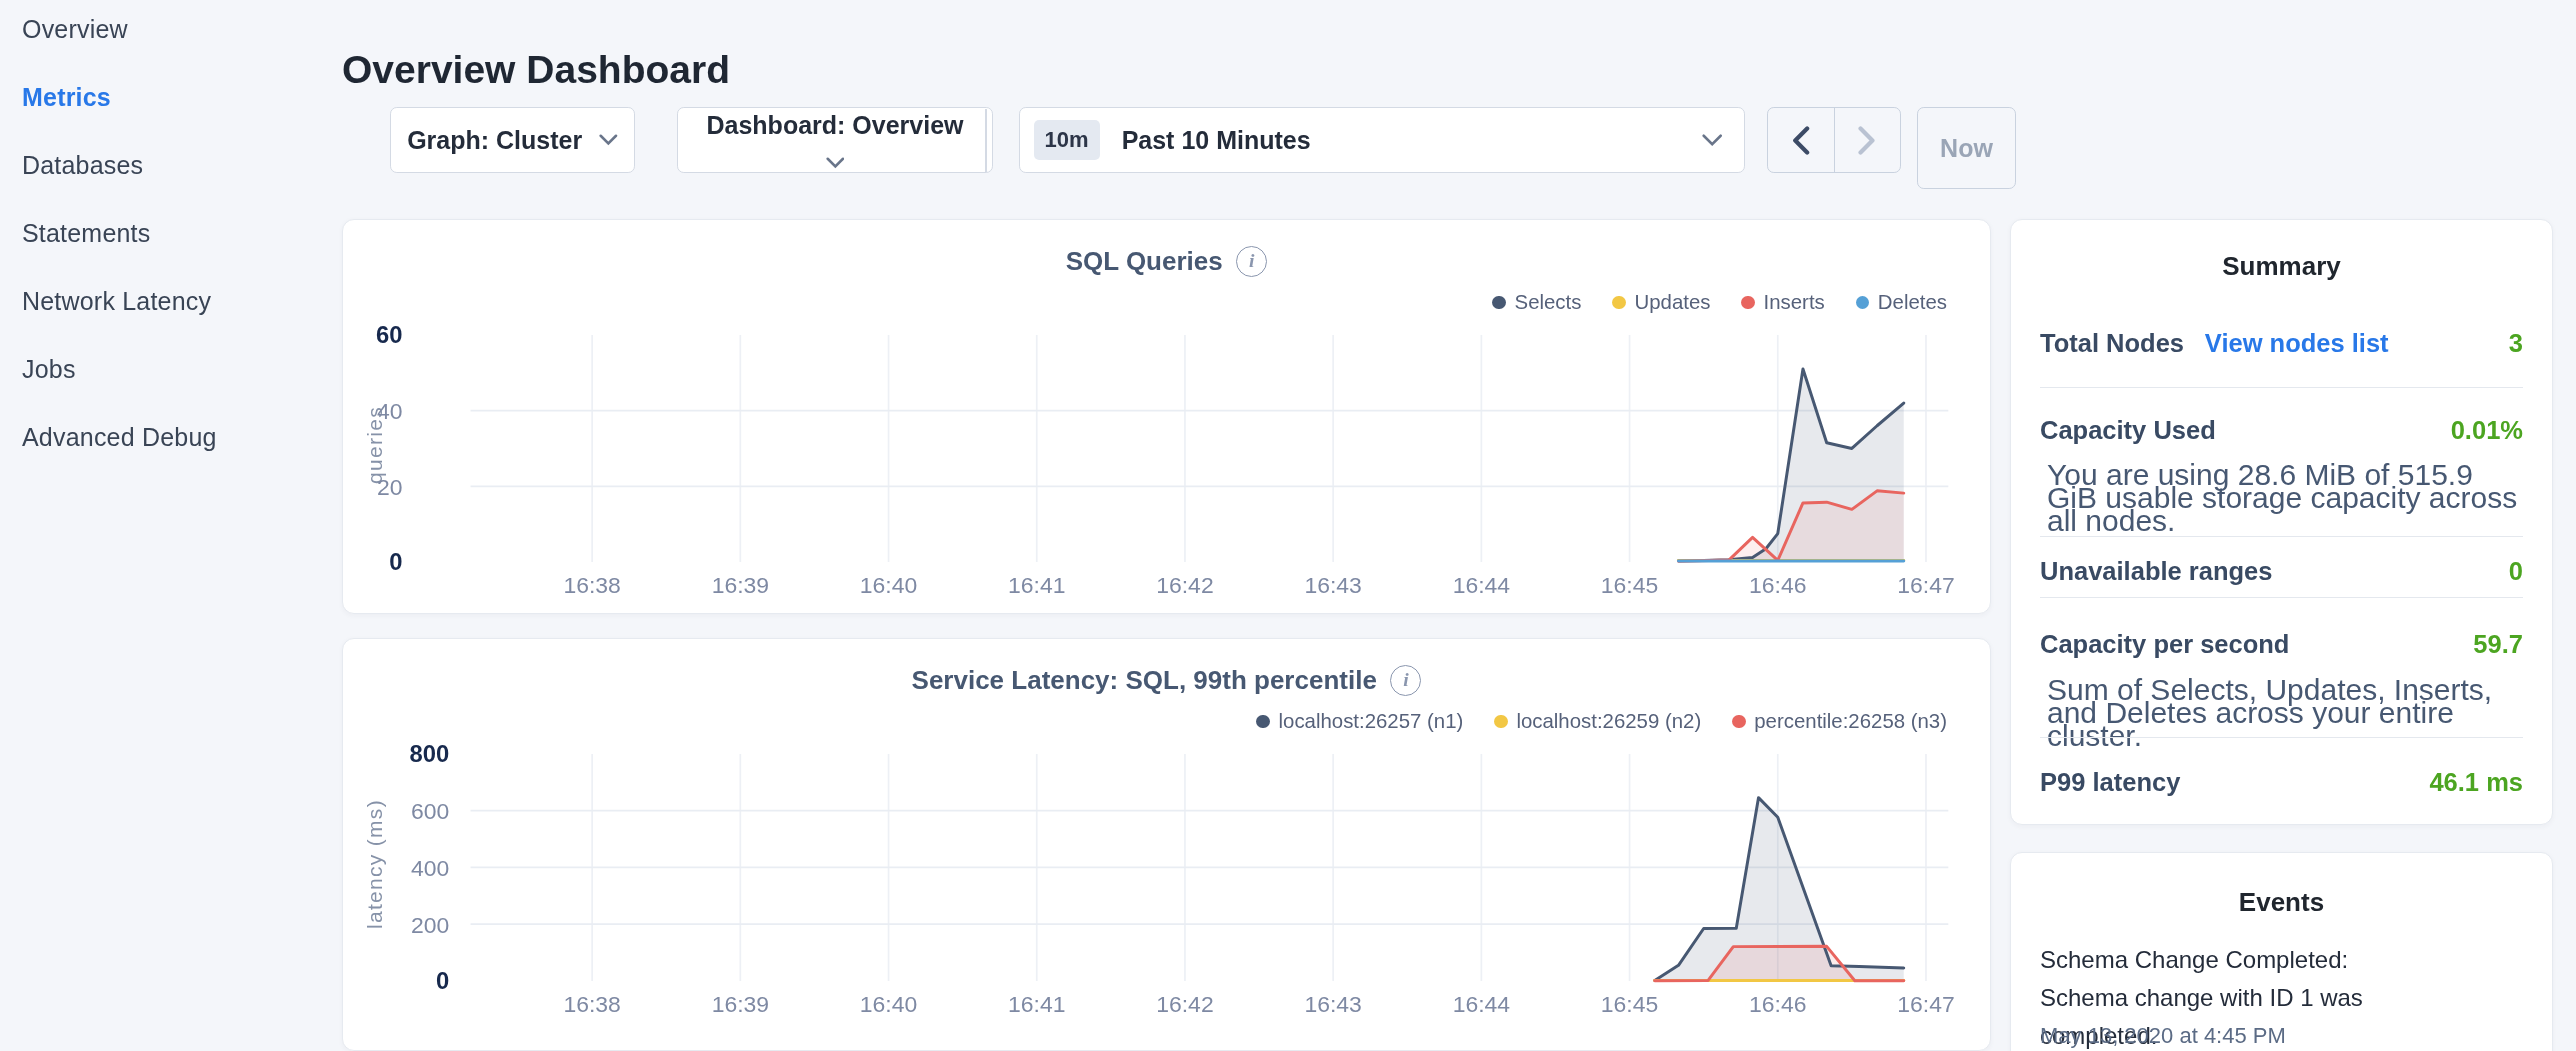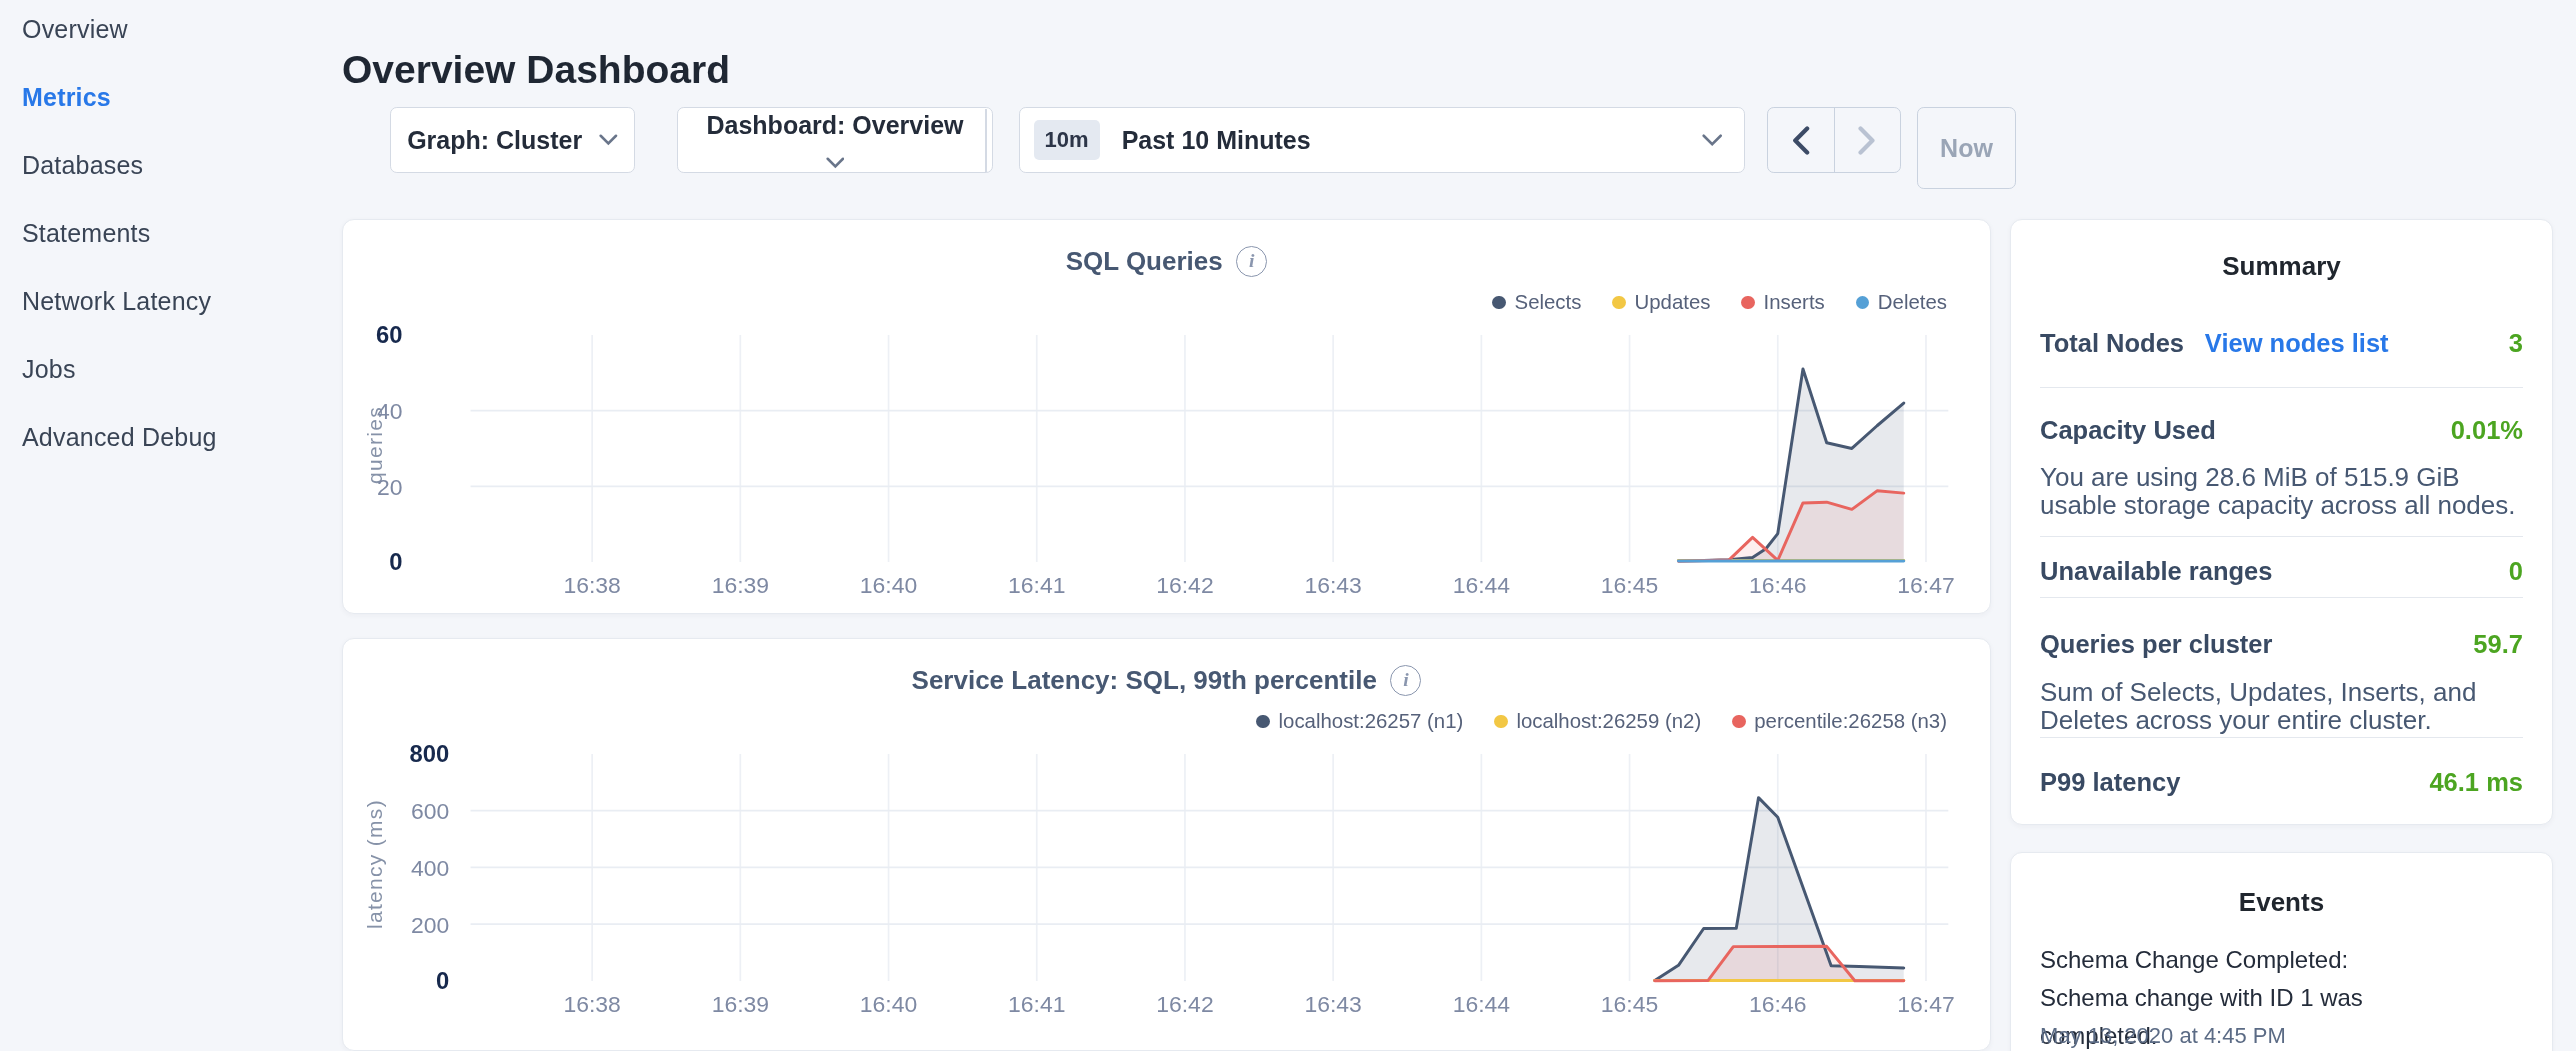--- a/index.html
+++ b/index.html
@@ -78,21 +78,21 @@
   svg.plot .x-tick{fill:#7e89a3;font-size:27px;}
   svg.plot .y-tick{fill:#7e89a3;font-size:27px;}
   svg.plot .y-tick.extreme{fill:#17294d;font-size:28px;font-weight:700;}
   
   .right-card{left:2010px;width:543px;}
   .panel-title{position:absolute;left:0;right:0;text-align:center;font-size:26px;font-weight:700;color:#20262e;}
   .sum-row{position:absolute;left:29px;right:29px;display:flex;justify-content:space-between;align-items:baseline;}
   .sum-label{font-size:25.5px;font-weight:700;color:#394a63;}
   .sum-link{font-size:25.5px;font-weight:700;color:#2878e8;margin-left:17px;cursor:pointer;}
   .sum-value{font-size:25.5px;font-weight:700;color:#4ca521;}
-  .sum-desc{position:absolute;left:29px;width:476px;font-size:26px;color:#475872;line-height:28px;}
+  .sum-desc{position:absolute;left:36px;width:476px;font-size:30px;color:#475872;line-height:23px;}
   .divider{position:absolute;left:29px;right:29px;height:0.9px;background:#e4e8ee;}
   .event-msg{position:absolute;left:29px;width:400px;font-size:24px;color:#242c3a;line-height:38px;}
   .event-time{position:absolute;left:29px;font-size:22px;color:#5b6b85;}
 </style>
 </head>
 <body>
 
 <nav class="sidebar">
   <div class="side-item" style="top:15.3px">Overview</div>
   <div class="side-item active" style="top:83px">Metrics</div>
@@ -277,21 +277,21 @@
   <div class="sum-desc" style="top:243px">You are using 28.6 MiB of 515.9 GiB usable storage capacity across all nodes.</div>
   <div class="divider" style="top:316px"></div>
 
   <div class="sum-row" style="top:337px">
     <span class="sum-label">Unavailable ranges</span>
     <span class="sum-value">0</span>
   </div>
   <div class="divider" style="top:377px"></div>
 
   <div class="sum-row" style="top:410px">
-    <span class="sum-label">Queries per cluster</span>
+    <span class="sum-label">Capacity per second</span>
     <span class="sum-value">59.7</span>
   </div>
   <div class="sum-desc" style="top:458px">Sum of Selects, Updates, Inserts, and Deletes across your entire cluster.</div>
   <div class="divider" style="top:517px"></div>
 
   <div class="sum-row" style="top:548px">
     <span class="sum-label">P99 latency</span>
     <span class="sum-value">46.1 ms</span>
   </div>
 </section>

